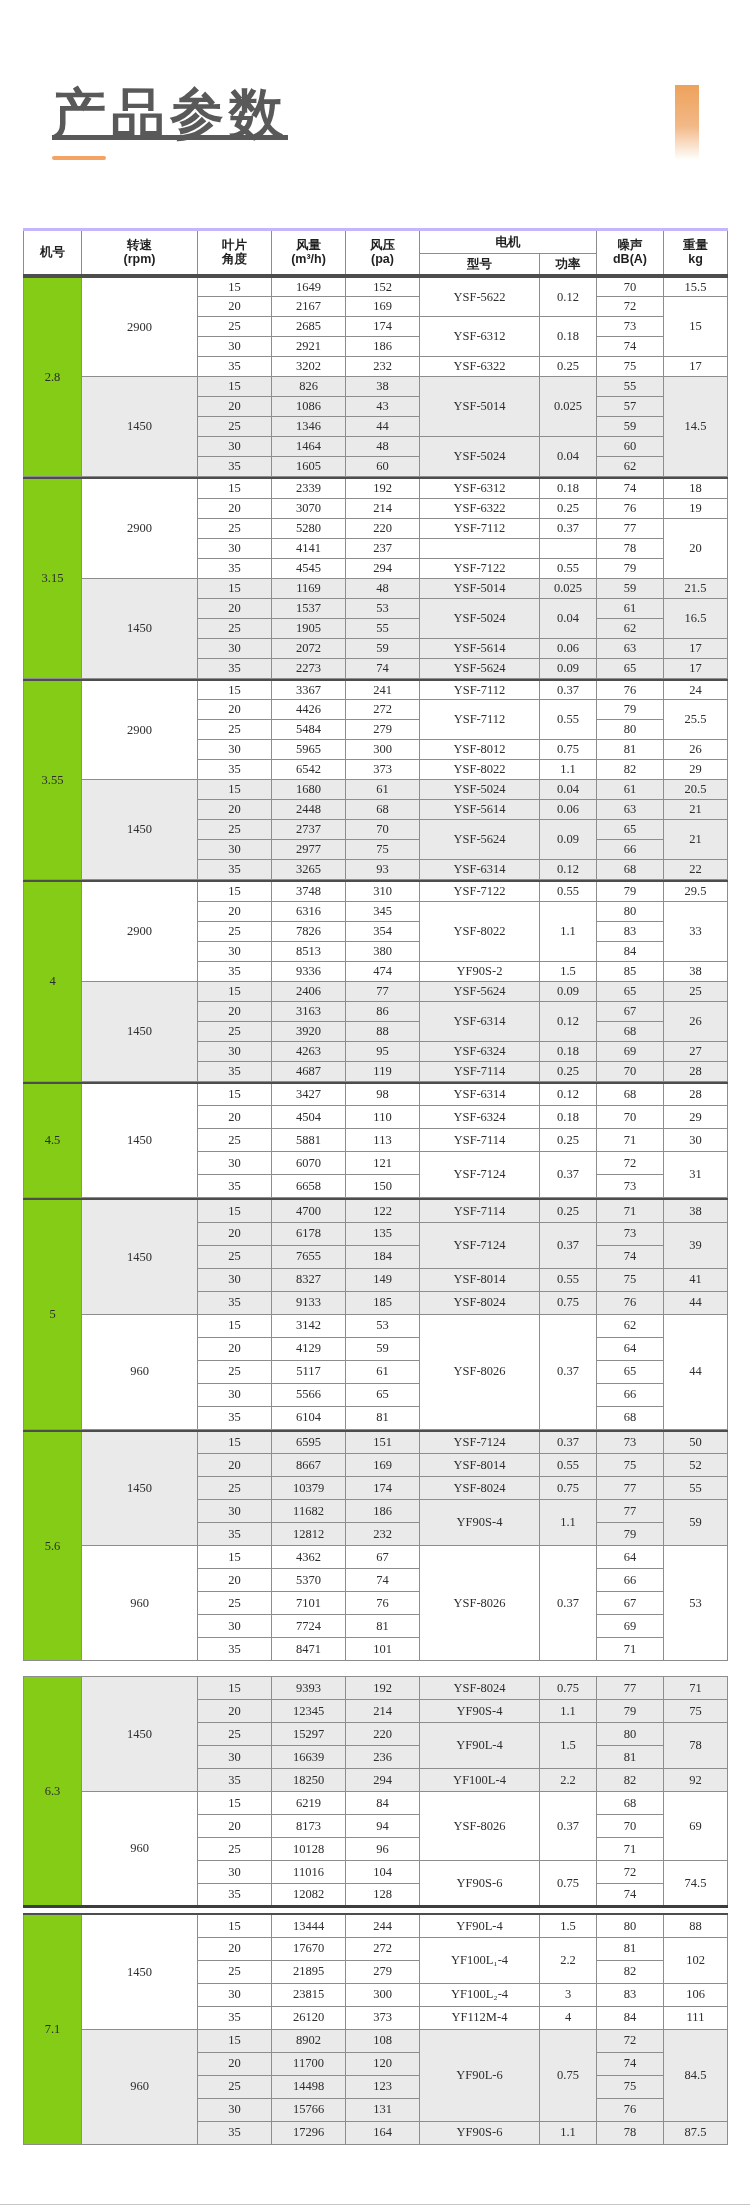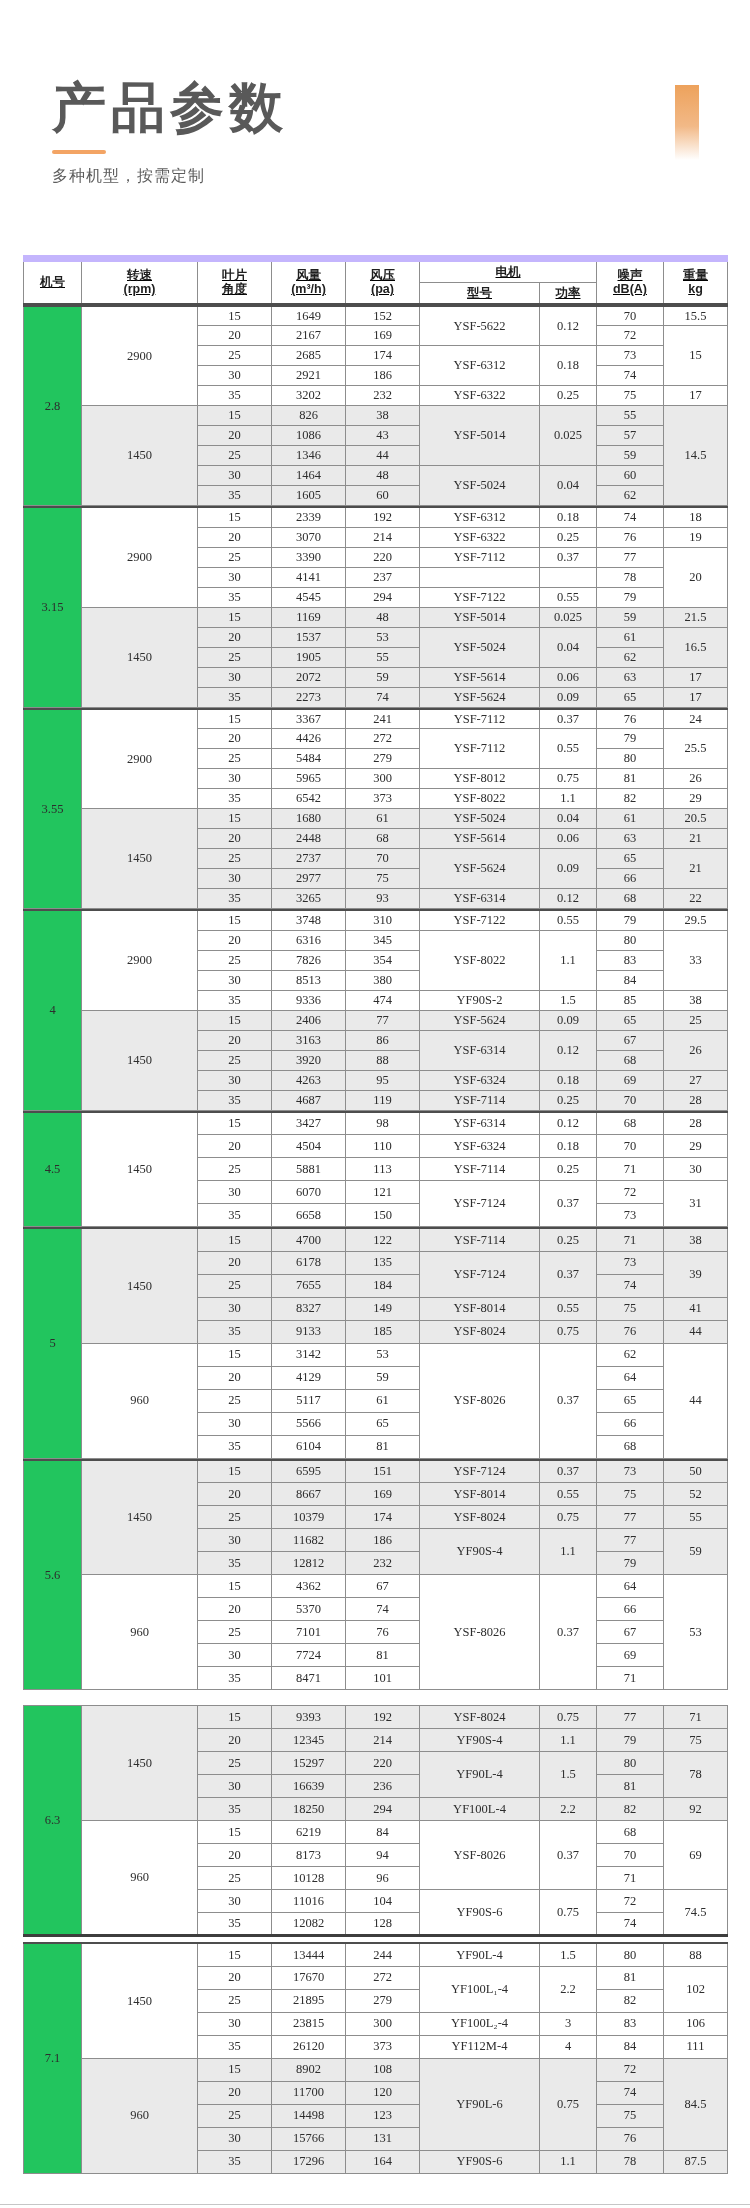--- a/index.html
+++ b/index.html
@@ -1,50 +1,49 @@
 <!DOCTYPE html>
 <html><head>
 <meta charset="utf-8">
 <style>
   html,body{margin:0;padding:0;background:#ffffff;}
   .page{position:relative;width:750px;height:2208px;background:#ffffff;overflow:hidden;
         font-family:"Liberation Sans",sans-serif;}
   
   .hero{position:relative;padding:80px 0 0 52px;}
   .eyebrow{font-size:24px;font-weight:bold;color:#4a4a4a;letter-spacing:1px;line-height:24px;}
-  .big-title{font-size:54px;font-weight:bold;color:#595959;letter-spacing:5px;line-height:54px;}
+  .big-title{font-size:54px;font-weight:bold;color:#595959;letter-spacing:5px;line-height:54px;margin-top:6px;text-decoration:underline;}
   .accent-rule{width:54px;height:4px;margin-top:16px;border-radius:2px;}
   .subtitle{font-size:16px;color:#5d5d5d;margin-top:12px;letter-spacing:1px;}
   .grad-bar{position:absolute;top:85px;right:51px;width:24px;height:75px;
             background:linear-gradient(180deg,#eda25c 0%,#f2b987 55%,rgba(255,255,255,0) 100%);}
   
   .tables{margin-top:68px;}
   .ptable{border-collapse:collapse;table-layout:fixed;width:704px;margin-left:23px;}
   .ptable td{border:1px solid #8d8d8d;text-align:center;vertical-align:middle;
              font-family:"Liberation Serif",serif;font-size:12.5px;color:#2d2d2d;
              padding:0;line-height:1.15;background:#ffffff;}
-  .head-table{border-top:7px solid #c4b5fd;border-bottom:2px solid #4d4d4d;text-decoration:underline;}
+  .head-table{border-top:3px solid #c4b5fd;border-bottom:2px solid #4d4d4d;}
   .head-table td{font-family:"Liberation Sans",sans-serif;font-weight:bold;font-size:12.5px;
                  color:#1f1f1f;white-space:pre-line;}
   .grp{border-top:2px solid #4d4d4d;border-bottom:1px solid #4d4d4d;}
   .grp td.shade{background:#eaeaea;}
-  .grp td.machine{background:#22c55e;}
+  .grp td.machine{background:#84cc16;}
   .gap-before{margin-top:15px;border-top:1px solid #8d8d8d;}
   .thick-bottom{border-bottom:3px solid #3d3d3d;}
   .small-gap{margin-top:5px;}
   .bottom-rule{position:absolute;left:0;bottom:3px;width:750px;border-top:1px solid #c6c6c6;}
 </style>
 </head>
 <body>
 
 <div class="page">
   <div class="hero">
     <div class="big-title">产品参数</div>
     <div class="accent-rule" style="background: rgb(243, 164, 100);"></div>
-    <div class="subtitle">多种机型，按需定制</div>
     <div class="grad-bar"></div>
   </div>
 
   <div class="tables" id="tables">
       <table class="ptable head-table">
         <colgroup>
           <col style="width: 58px;">
           <col style="width: 116px;">
           <col style="width: 74px;">
           <col style="width: 74px;">
@@ -197,21 +196,21 @@
             <td>20</td>
             <td>3070</td>
             <td>214</td>
             <td>YSF-6322</td>
             <td>0.25</td>
             <td>76</td>
             <td>19</td>
           </tr>
           <tr style="height: 20px;">
             <td>25</td>
-            <td>3390</td>
+            <td>5280</td>
             <td>220</td>
             <td>YSF-7112</td>
             <td>0.37</td>
             <td>77</td>
             <td rowspan="3">20</td>
           </tr>
           <tr style="height: 20px;">
             <td>30</td>
             <td>4141</td>
             <td>237</td>

